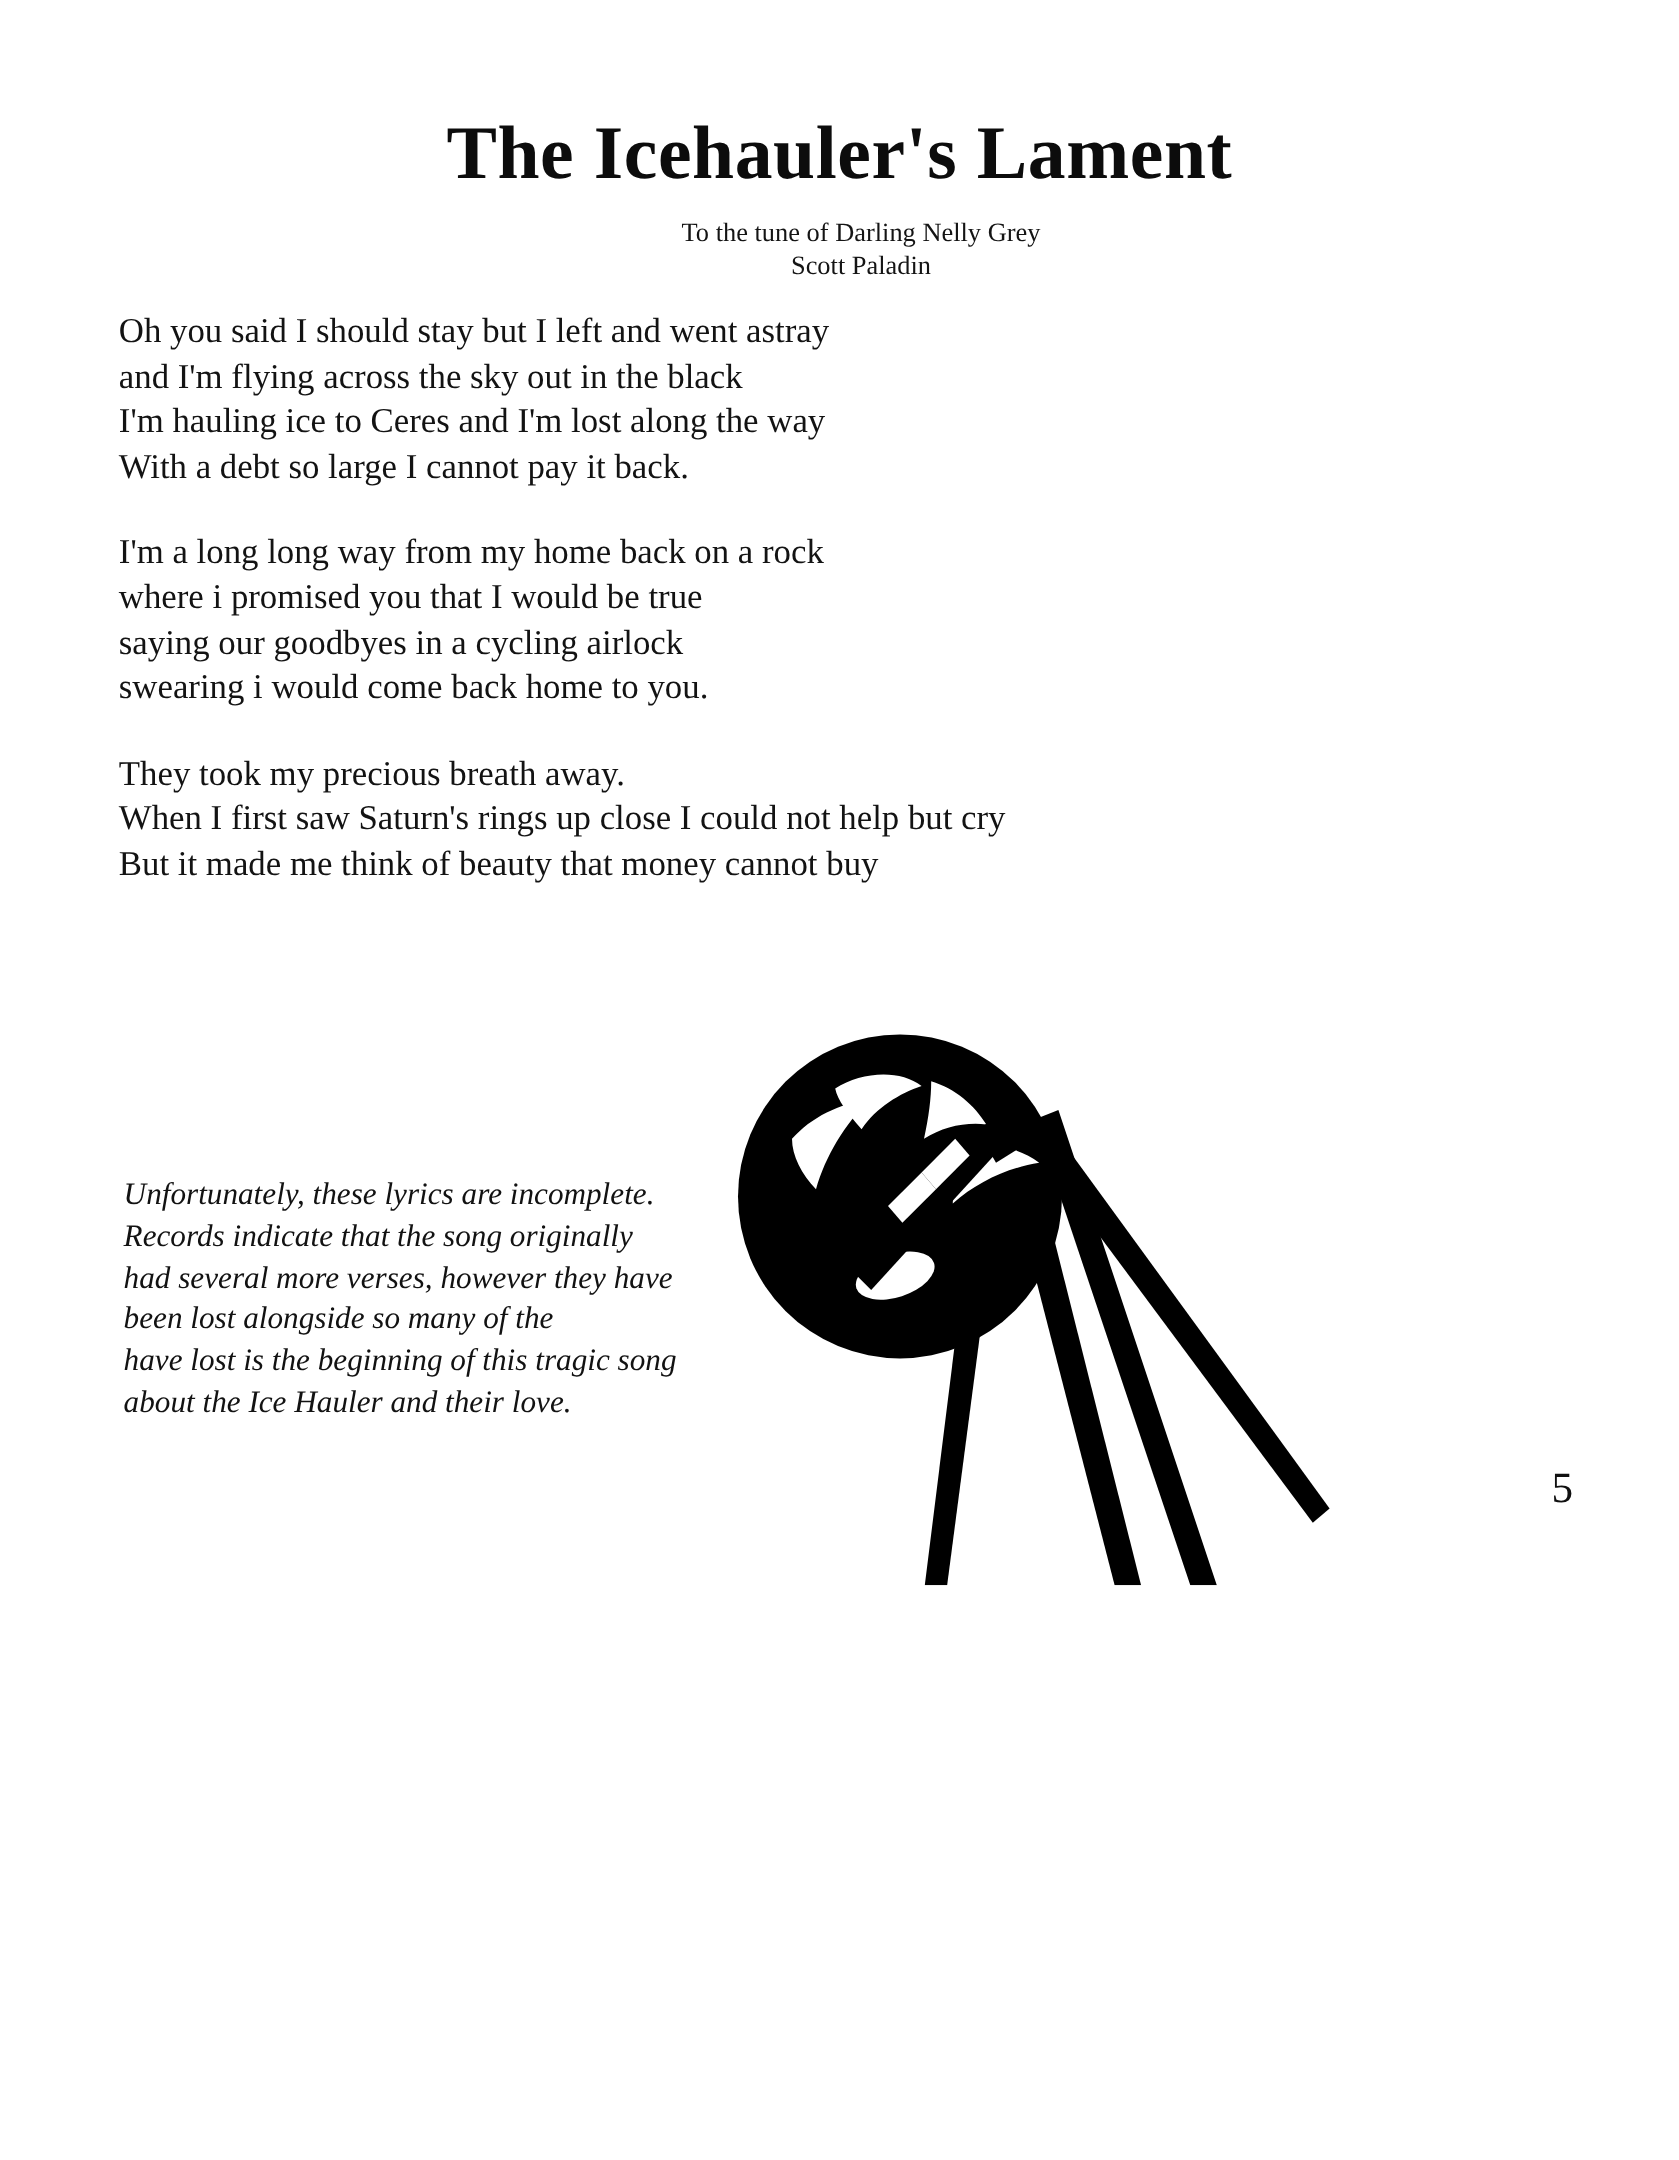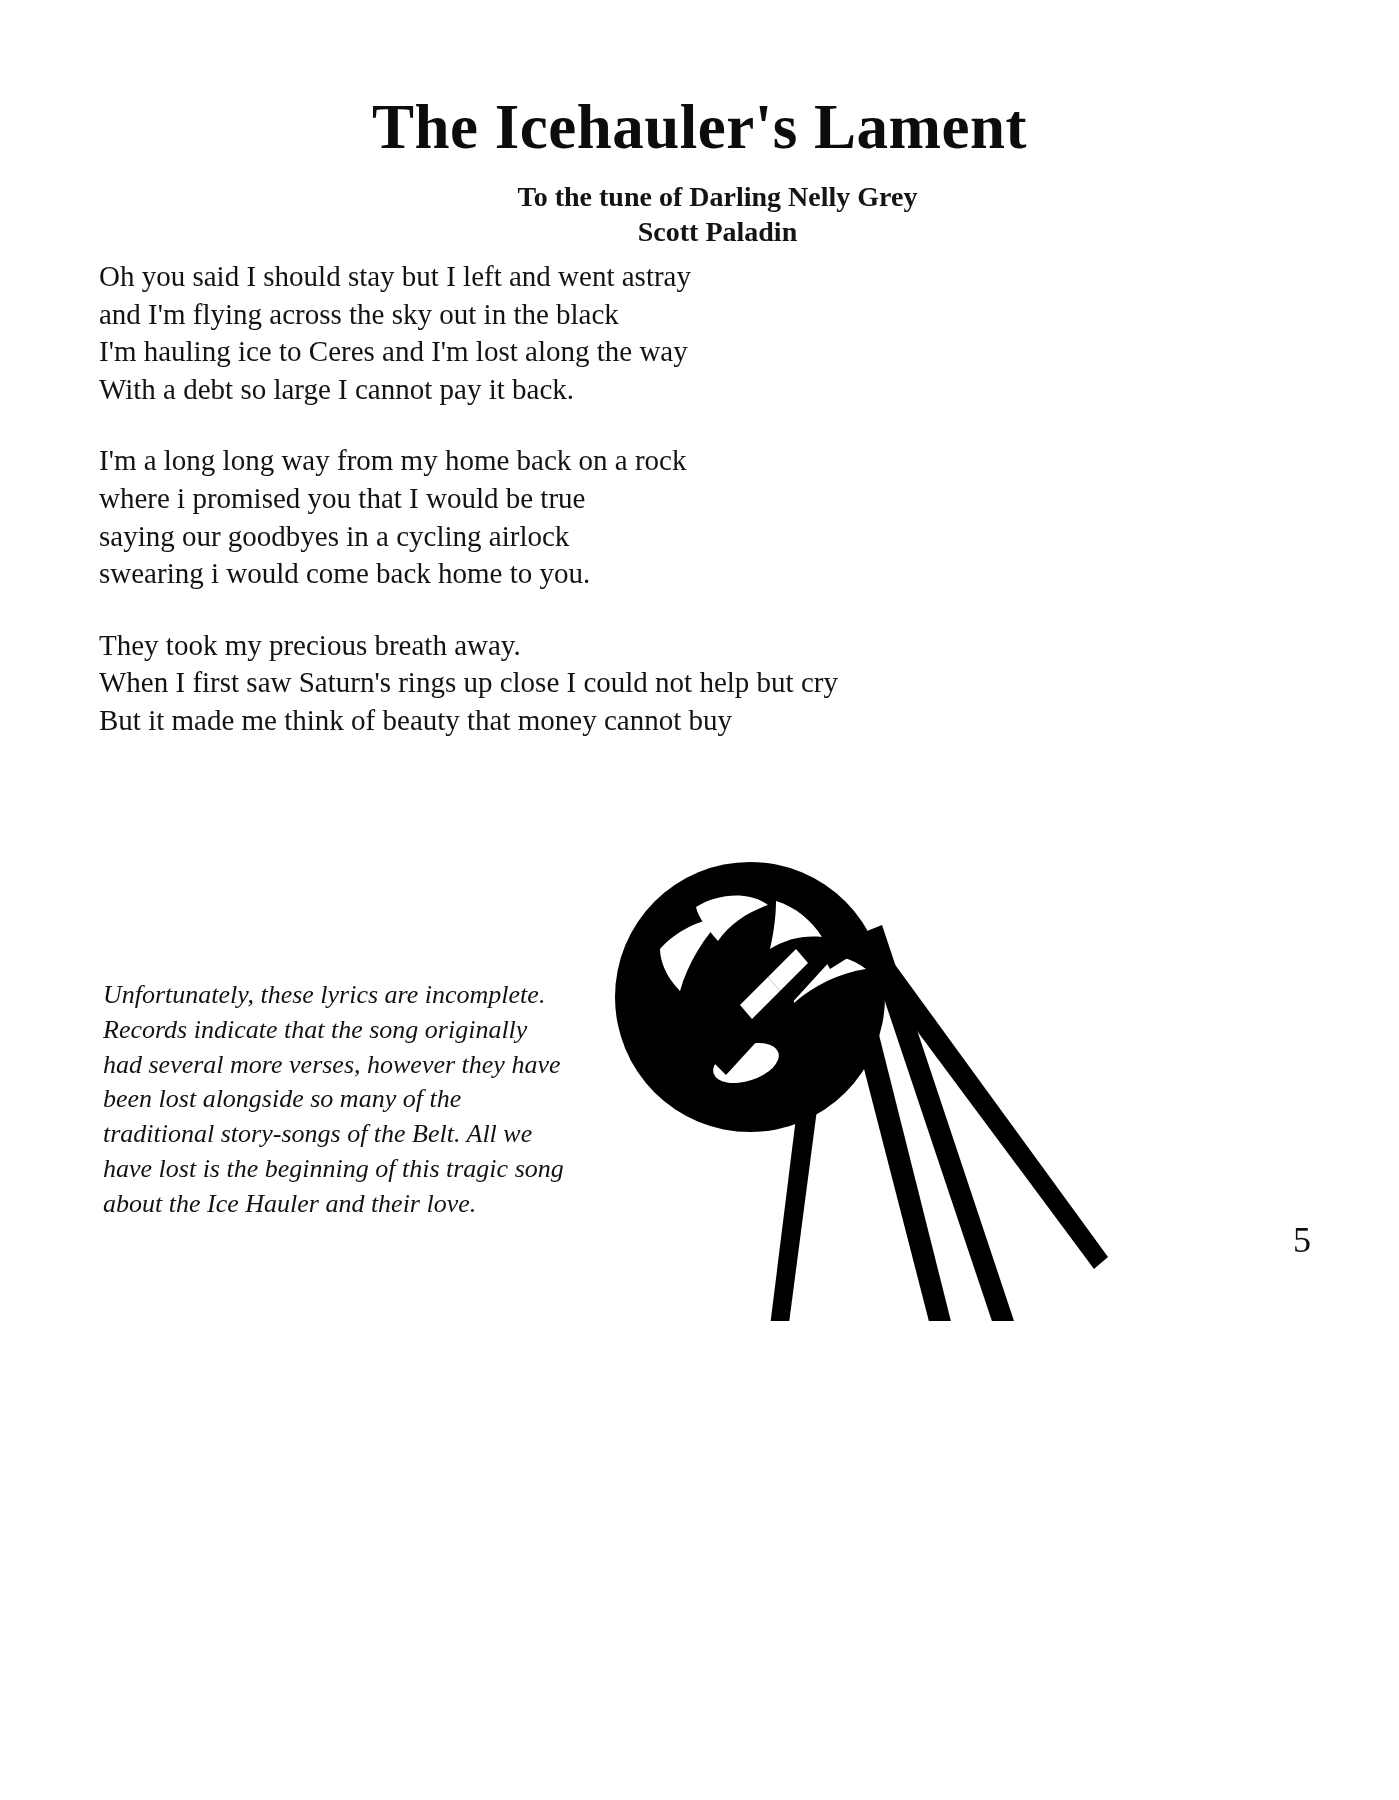--- a/index.html
+++ b/index.html
@@ -35,25 +35,25 @@
     letter-spacing: 0.5px;
     line-height: 1.05;
     margin: 0;
     color: #0c0c0c;
   }
   .subtitle-group {
     margin-top: 20px;
   }
   .doc-subtitle,
   .doc-author {
-    font-size: 28px;
+    font-size: 22px;
     line-height: 1.24;
     margin: 0;
     color: #141414;
-    font-weight: 700;
+    font-weight: 400;
     padding-left: 36px;
   }
 
   
   .lyrics {
     position: absolute;
     top: 258px;
     left: 99px;
     width: 900px;
   }
@@ -137,21 +137,20 @@
       <div class="verse-line">But it made me think of beauty that money cannot buy</div>
     </div>
 
   </div>
 
   <div class="note">
     <div class="note-line">Unfortunately, these lyrics are incomplete.</div>
     <div class="note-line">Records indicate that the song originally</div>
     <div class="note-line">had several more verses, however they have</div>
     <div class="note-line">been lost alongside so many of the</div>
-    <div class="note-line">traditional story-songs of the Belt. All we</div>
     <div class="note-line">have lost is the beginning of this tragic song</div>
     <div class="note-line">about the Ice Hauler and their love.</div>
   </div>
 
   <div class="satellite">
     <svg viewBox="0 0 540 600" xmlns="http://www.w3.org/2000/svg" aria-hidden="true">
       <g fill="#000000">
 
         <path d="M210 160 L232 150 L175 585 L158 578 Z"></path>
         <path d="M245 150 L268 146 L372 560 L352 566 Z"></path>

